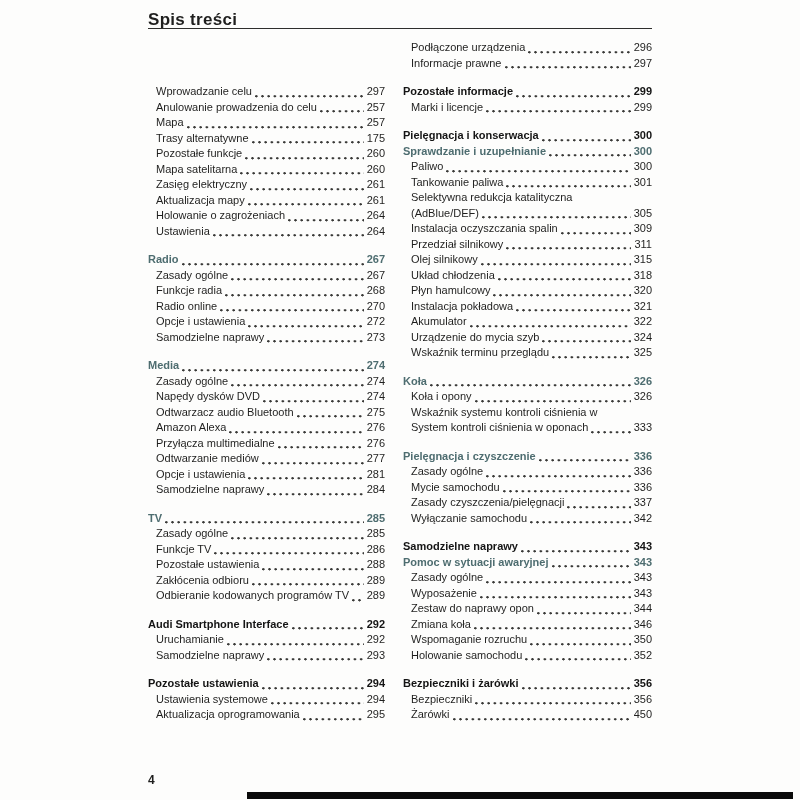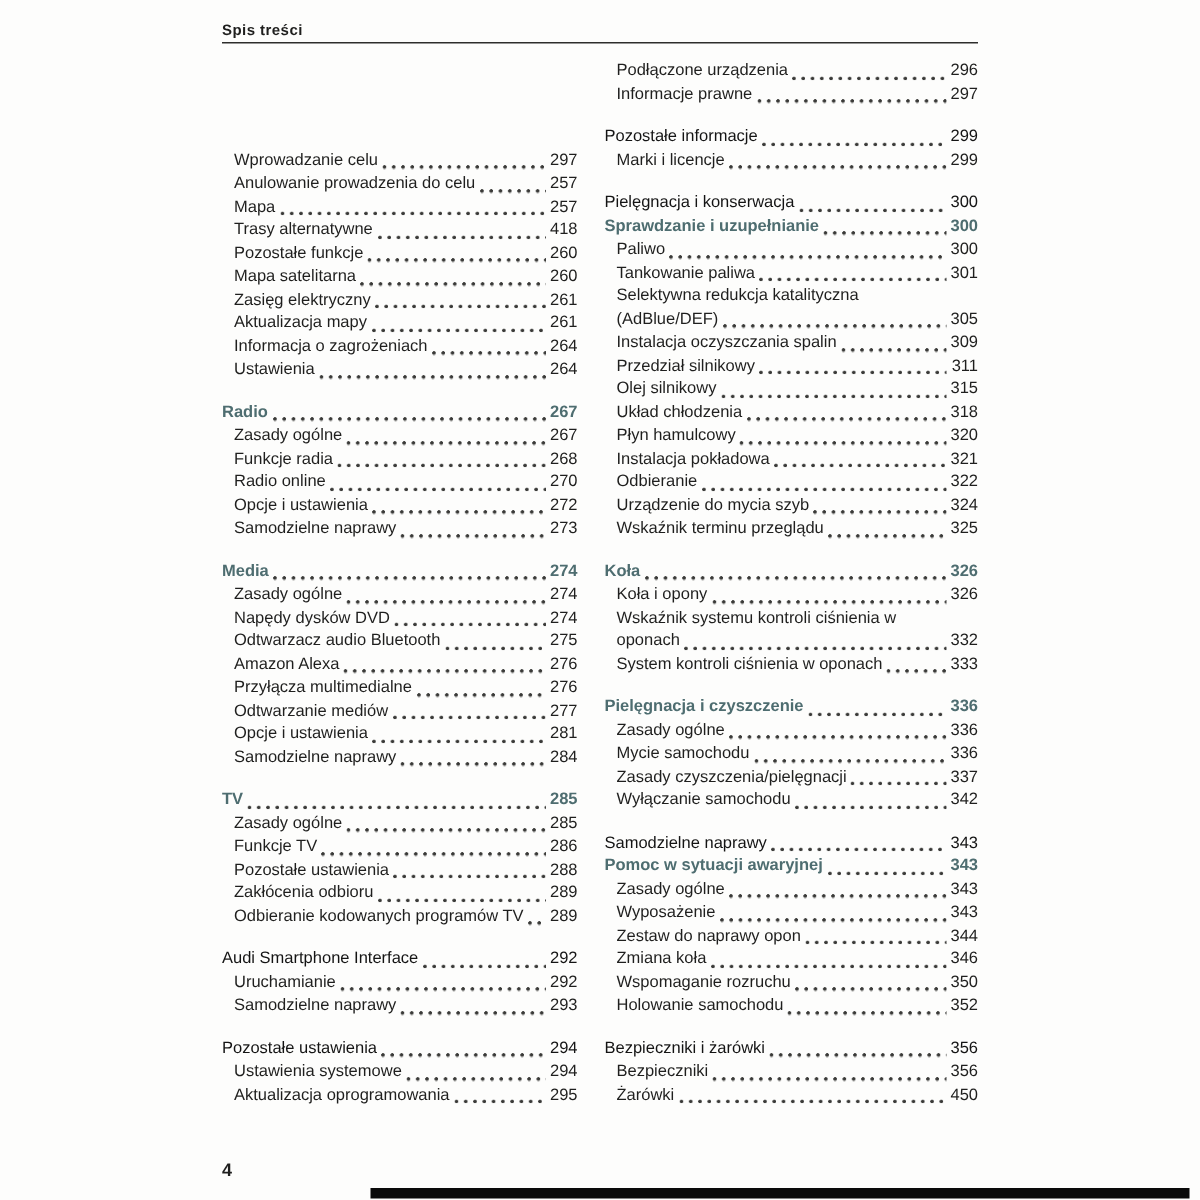--- a/index.html
+++ b/index.html
@@ -10,21 +10,21 @@
     overflow: hidden;
     position: relative;
   }
   .page {
     position: absolute; left: 0; top: 0;
     width: 800px; height: 800px;
     background: #fdfdfc;
   }
   .header { position: absolute; left: 148px; top: 10px; }
   .title {
-    font-size: 10px; font-weight: bold;
+    font-size: 17px; font-weight: bold;
     color: var(--text, #1f1f1e);
     letter-spacing: .3px;
   }
   .rule {
     position: absolute; left: 148px; top: 28px;
     width: 504px; height: 1px;
     background: var(--rule, #2e2e2c);
   }
   .content {
     position: absolute; left: 148px; top: 40px;
@@ -34,21 +34,21 @@
   .col.left  { width: 237px; margin-right: 18px; }
   .col.right { width: 249px; }
 
   .toc-block { margin-bottom: 13px; }
   .toc-item {
     font-size: 11px; line-height: 15.5px;
     color: var(--text, #1f1f1e);
   }
   .toc-item.entry { padding-left: 8px; }
   .toc-item.section { font-weight: bold; color: var(--section, #4e6d70); }
-  .toc-item.chapter { font-weight: normal; color: var(--chapter, #141414); }
+  .toc-item.chapter { font-weight: bold; color: var(--chapter, #141414); }
 
   .row { display: flex; align-items: flex-end; }
   .label, .wrap1, .pagenum { white-space: nowrap; }
   .leader {
     flex: 1 1 auto; min-width: 10px;
     height: 3px; margin: 0 3px 2px 3px;
     background-image: radial-gradient(circle at 1.3px 1.3px, var(--dots, #3a3a38) 1px, transparent 1.4px);
     background-size: 6.2px 3px;
     background-repeat: repeat-x;
   }
@@ -95,21 +95,21 @@
             <div class="row">
               <span class="label">Mapa</span>
               <span class="leader"></span>
               <span class="pagenum">257</span>
             </div>
           </div>
           <div class="toc-item entry">
             <div class="row">
               <span class="label">Trasy alternatywne</span>
               <span class="leader"></span>
-              <span class="pagenum">418</span>
+              <span class="pagenum">175</span>
             </div>
           </div>
           <div class="toc-item entry">
             <div class="row">
               <span class="label">Pozostałe funkcje</span>
               <span class="leader"></span>
               <span class="pagenum">260</span>
             </div>
           </div>
           <div class="toc-item entry">
@@ -128,21 +128,21 @@
           </div>
           <div class="toc-item entry">
             <div class="row">
               <span class="label">Aktualizacja mapy</span>
               <span class="leader"></span>
               <span class="pagenum">261</span>
             </div>
           </div>
           <div class="toc-item entry">
             <div class="row">
-              <span class="label">Informacja o zagrożeniach</span>
+              <span class="label">Holowanie o zagrożeniach</span>
               <span class="leader"></span>
               <span class="pagenum">264</span>
             </div>
           </div>
           <div class="toc-item entry">
             <div class="row">
               <span class="label">Ustawienia</span>
               <span class="leader"></span>
               <span class="pagenum">264</span>
             </div>
@@ -455,21 +455,21 @@
           </div>
           <div class="toc-item entry">
             <div class="row">
               <span class="label">Instalacja pokładowa</span>
               <span class="leader"></span>
               <span class="pagenum">321</span>
             </div>
           </div>
           <div class="toc-item entry">
             <div class="row">
-              <span class="label">Odbieranie</span>
+              <span class="label">Akumulator</span>
               <span class="leader"></span>
               <span class="pagenum">322</span>
             </div>
           </div>
           <div class="toc-item entry">
             <div class="row">
               <span class="label">Urządzenie do mycia szyb</span>
               <span class="leader"></span>
               <span class="pagenum">324</span>
             </div>
@@ -492,25 +492,20 @@
           </div>
           <div class="toc-item entry">
             <div class="row">
               <span class="label">Koła i opony</span>
               <span class="leader"></span>
               <span class="pagenum">326</span>
             </div>
           </div>
           <div class="toc-item entry">
             <div class="wrap1">Wskaźnik systemu kontroli ciśnienia w</div>
-            <div class="row">
-              <span class="label">oponach</span>
-              <span class="leader"></span>
-              <span class="pagenum">332</span>
-            </div>
           </div>
           <div class="toc-item entry">
             <div class="row">
               <span class="label">System kontroli ciśnienia w oponach</span>
               <span class="leader"></span>
               <span class="pagenum">333</span>
             </div>
           </div>
         </div>
         <div class="toc-block">

